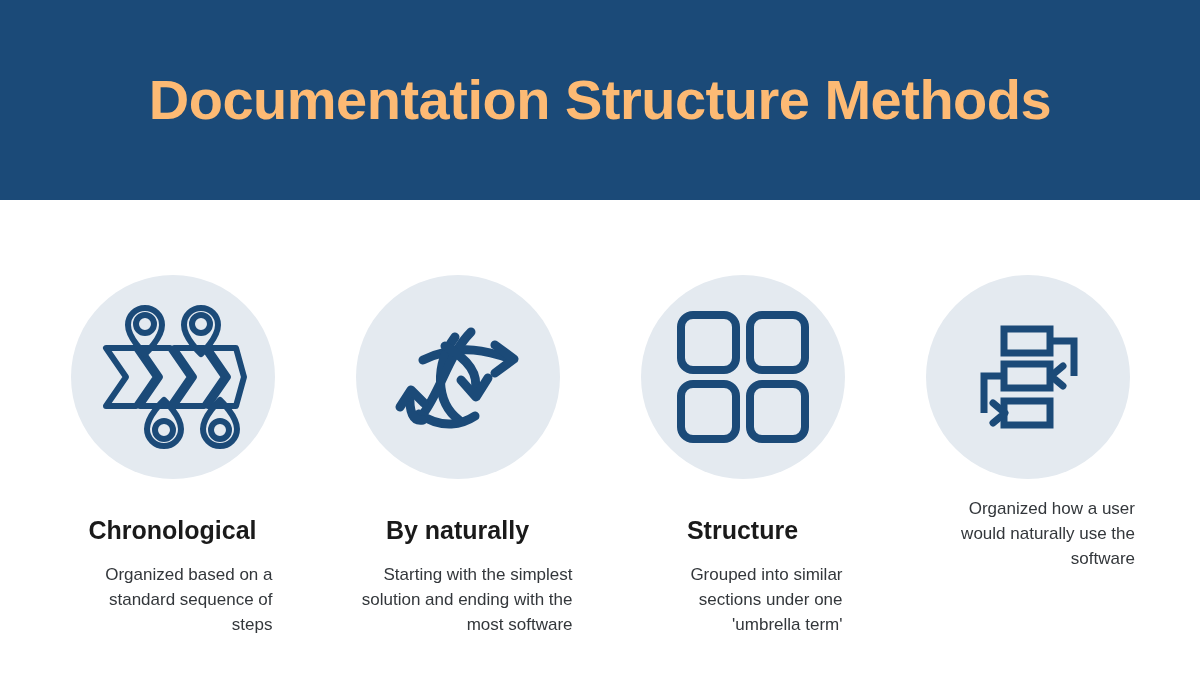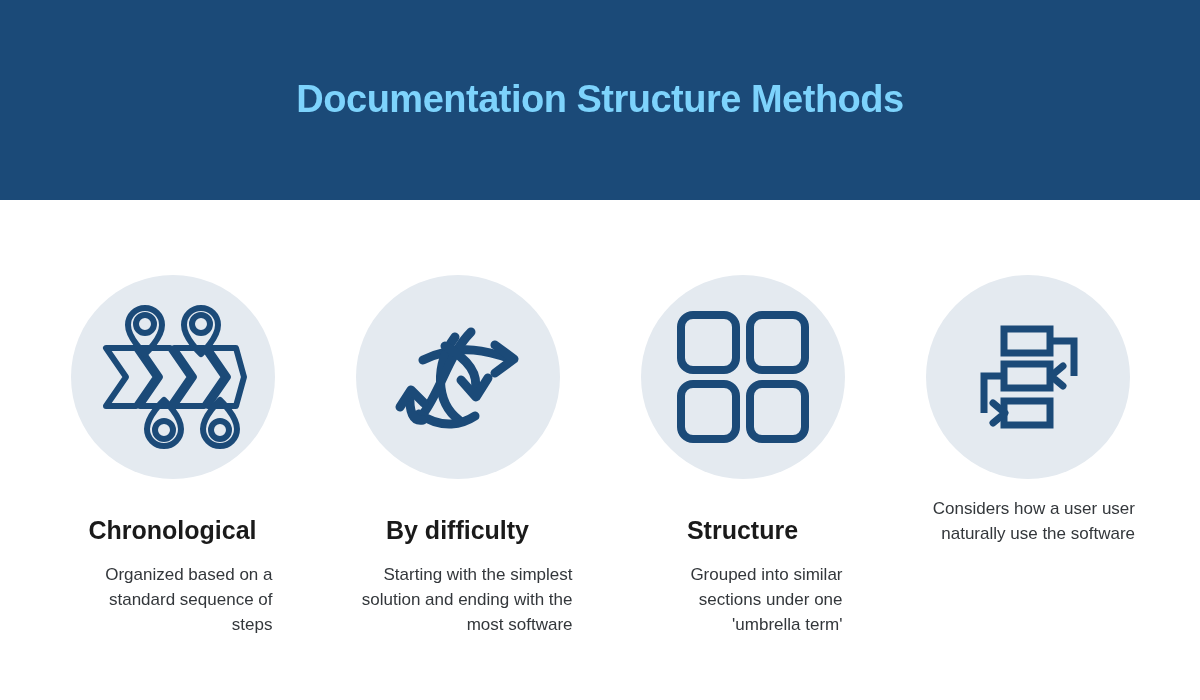--- a/index.html
+++ b/index.html
@@ -27,23 +27,23 @@
     left: 0;
     top: 0;
     width: 1200px;
     height: 200px;
     background: #1b4a78;
     display: flex;
     align-items: center;
     justify-content: center;
   }
   .header-title {
-    color: #7dd3fc;
-    font-family: "Liberation Sans", sans-serif;
-    font-size: 38px;
+    color: #fdba74;
+    font-family: "Liberation Sans", sans-serif;
+    font-size: 56px;
     font-weight: bold;
     letter-spacing: -0.5px;
     line-height: 1.05;
     text-align: right;
     white-space: nowrap;
     margin: 0;
     padding: 0 40px;
   }
 
   
@@ -165,21 +165,21 @@
             <path d="M62 44 C86 58 96 72 92 90"></path>
             <path d="M78 78 L93 95 L105 76"></path>
 
             <path d="M36 112 C60 128 80 122 92 114"></path>
 
             <path d="M27 92 C26 110 30 120 40 118"></path>
             <path d="M17 105 L28 88 L41 101"></path>
           </svg>
         </span>
       </div>
-      <div class="column-title">By difficulty</div>
+      <div class="column-title">By naturally</div>
       <div class="column-desc">Starting with the simplest solution and ending with the most software</div>
     </div>
 
     <div class="column">
       <div class="icon-circle">
         <span>
           <svg width="136" height="136" viewBox="0 0 136 136" fill="none" stroke="#1b4a78" stroke-width="8">
             <rect x="6" y="6" width="55" height="55" rx="12"></rect>
             <rect x="75" y="6" width="55" height="55" rx="12"></rect>
             <rect x="6" y="75" width="55" height="55" rx="12"></rect>
@@ -201,17 +201,17 @@
             <rect x="46" y="94" width="46" height="24"></rect>
 
             <path d="M94 34 H116 V69"></path>
             <path d="M105 59 L93 69 L105 79" stroke-linecap="round" stroke-linejoin="round"></path>
 
             <path d="M44 69 H26 V106"></path>
             <path d="M35 96 L47 106 L35 116" stroke-linecap="round" stroke-linejoin="round"></path>
           </svg>
         </span>
       </div>
-      <div class="column-desc">Considers how a user user naturally use the software</div>
+      <div class="column-desc">Organized how a user would naturally use the software</div>
     </div>
 
   </div>
 </div>
 
 </body></html>

